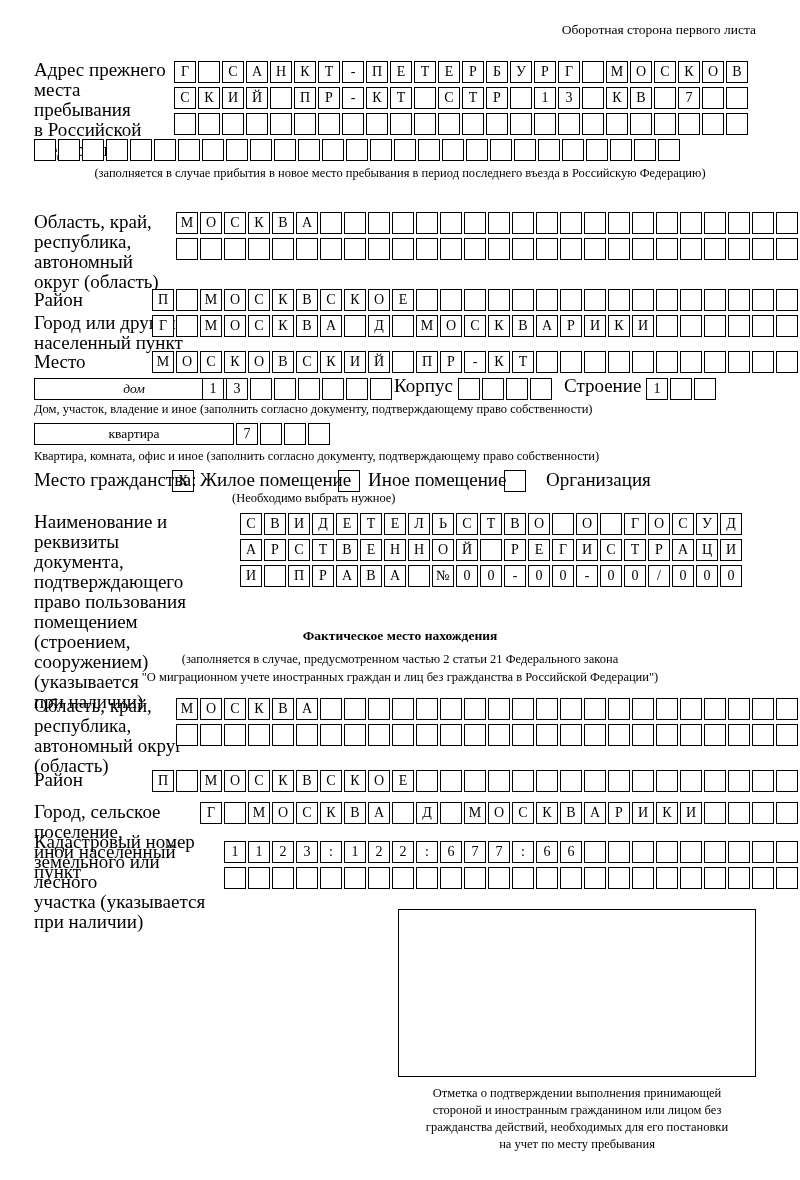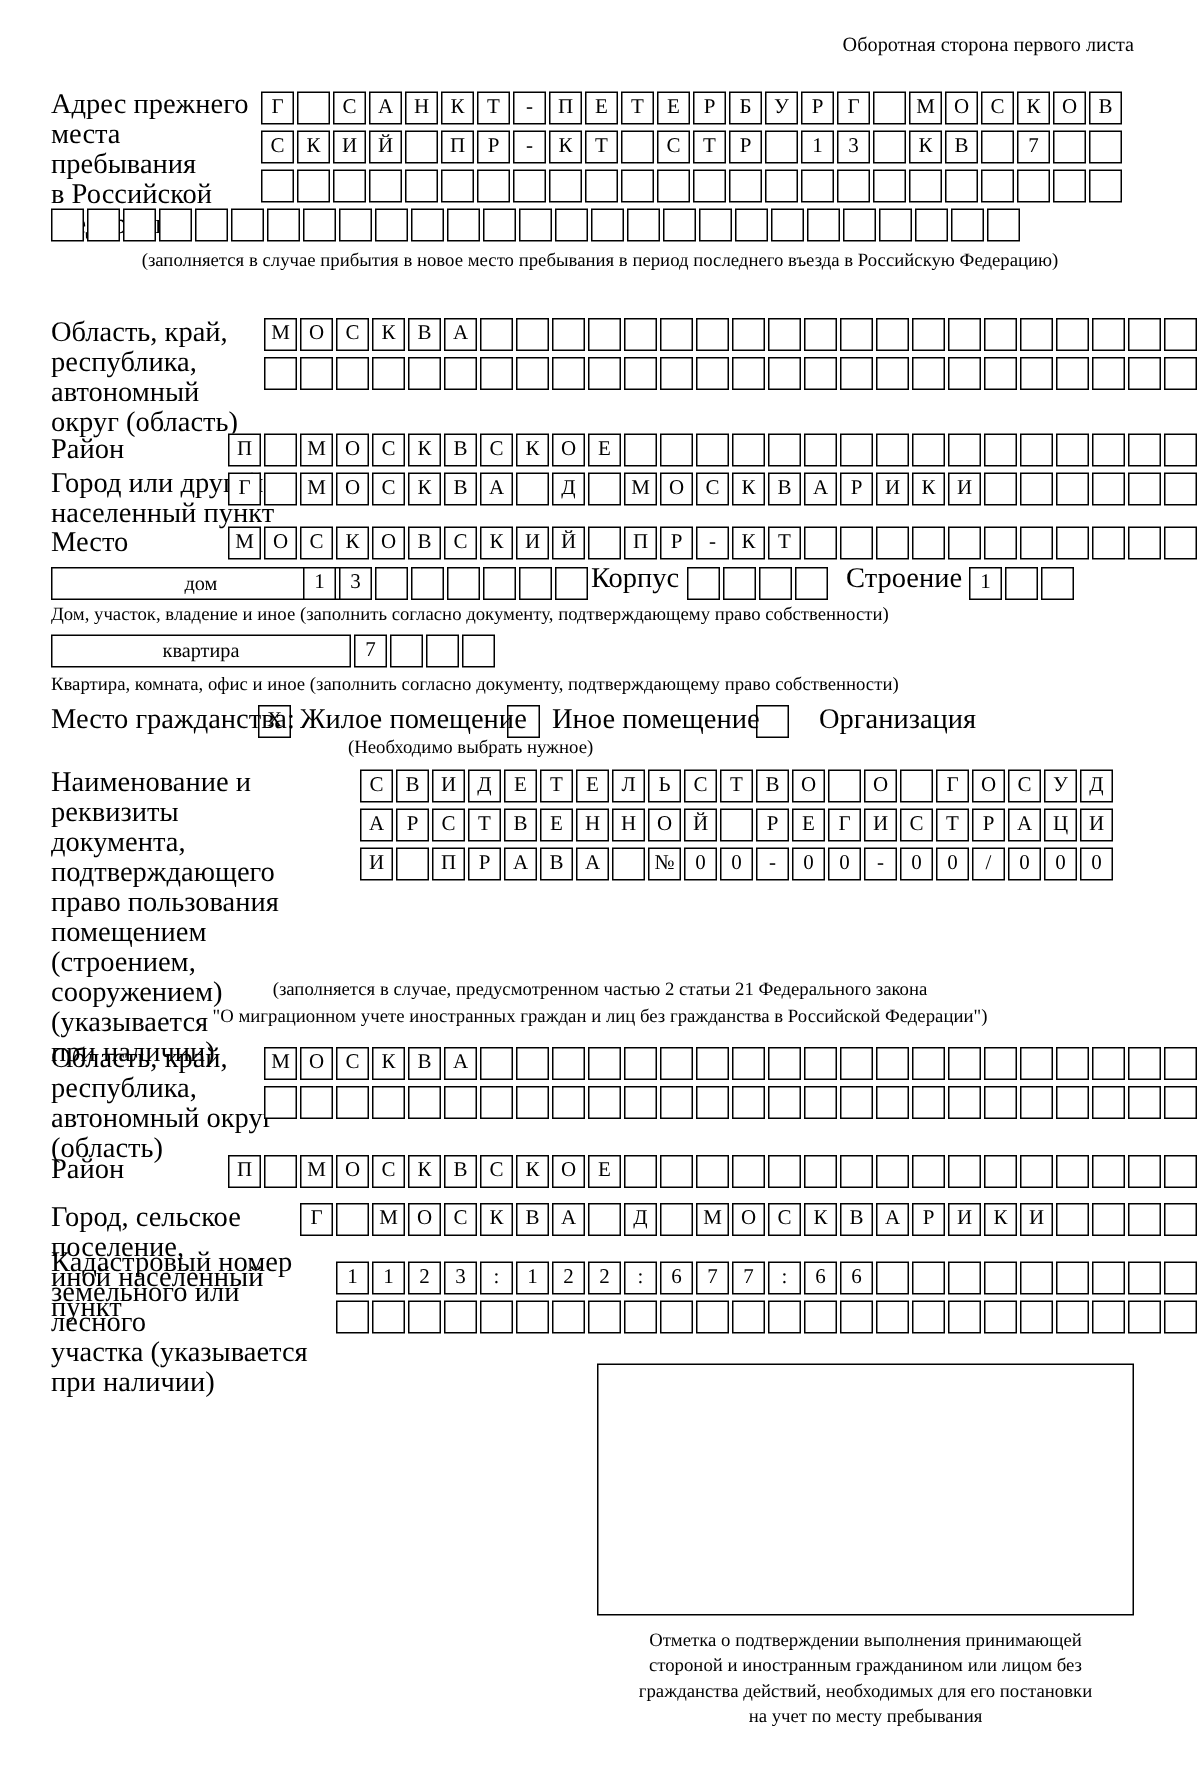--- a/index.html
+++ b/index.html
@@ -366,21 +366,21 @@
       <div class="cell"></div>
       <div class="cell"></div>
       <div class="cell"></div>
       <div class="cell"></div>
       <div class="cell"></div>
       <div class="cell"></div>
       <div class="cell"></div>
       <div class="cell"></div>
     </div>
 
-  <div class="abs boxline" style="left:34px; top:378px; width:200px;">дом</div>
+  <div class="abs boxline" style="left:34px; top:378px; width:200px;font-style:italic;">дом</div>
   <div class="row" id="s2-dom" style="left:202px; top:378px;">
       <div class="cell">1</div>
       <div class="cell">3</div>
       <div class="cell"></div>
       <div class="cell"></div>
       <div class="cell"></div>
       <div class="cell"></div>
       <div class="cell"></div>
       <div class="cell"></div>
     </div>
@@ -488,20 +488,21 @@
       <div class="cell">0</div>
       <div class="cell">-</div>
       <div class="cell">0</div>
       <div class="cell">0</div>
       <div class="cell">/</div>
       <div class="cell">0</div>
       <div class="cell">0</div>
       <div class="cell">0</div>
     </div>
 
+  <div class="abs center bold" style="left:34px; top:628px; width:732px; font-size:13.5px;">Фактическое место нахождения</div>
   <div class="abs center small" style="left:34px; top:652px; width:732px;">(заполняется в случае, предусмотренном частью 2 статьи 21 Федерального закона</div>
   <div class="abs center small" style="left:34px; top:670px; width:732px;">"О миграционном учете иностранных граждан и лиц без гражданства в Российской Федерации")</div>
 
   <div class="abs lbl" style="left:34px; top:696px; width:150px;">Область, край,
 республика,
 автономный округ
 (область)</div>
   <div class="row" id="s3-region-0" style="left:176px; top:698px;">
       <div class="cell">М</div>
       <div class="cell">О</div>

